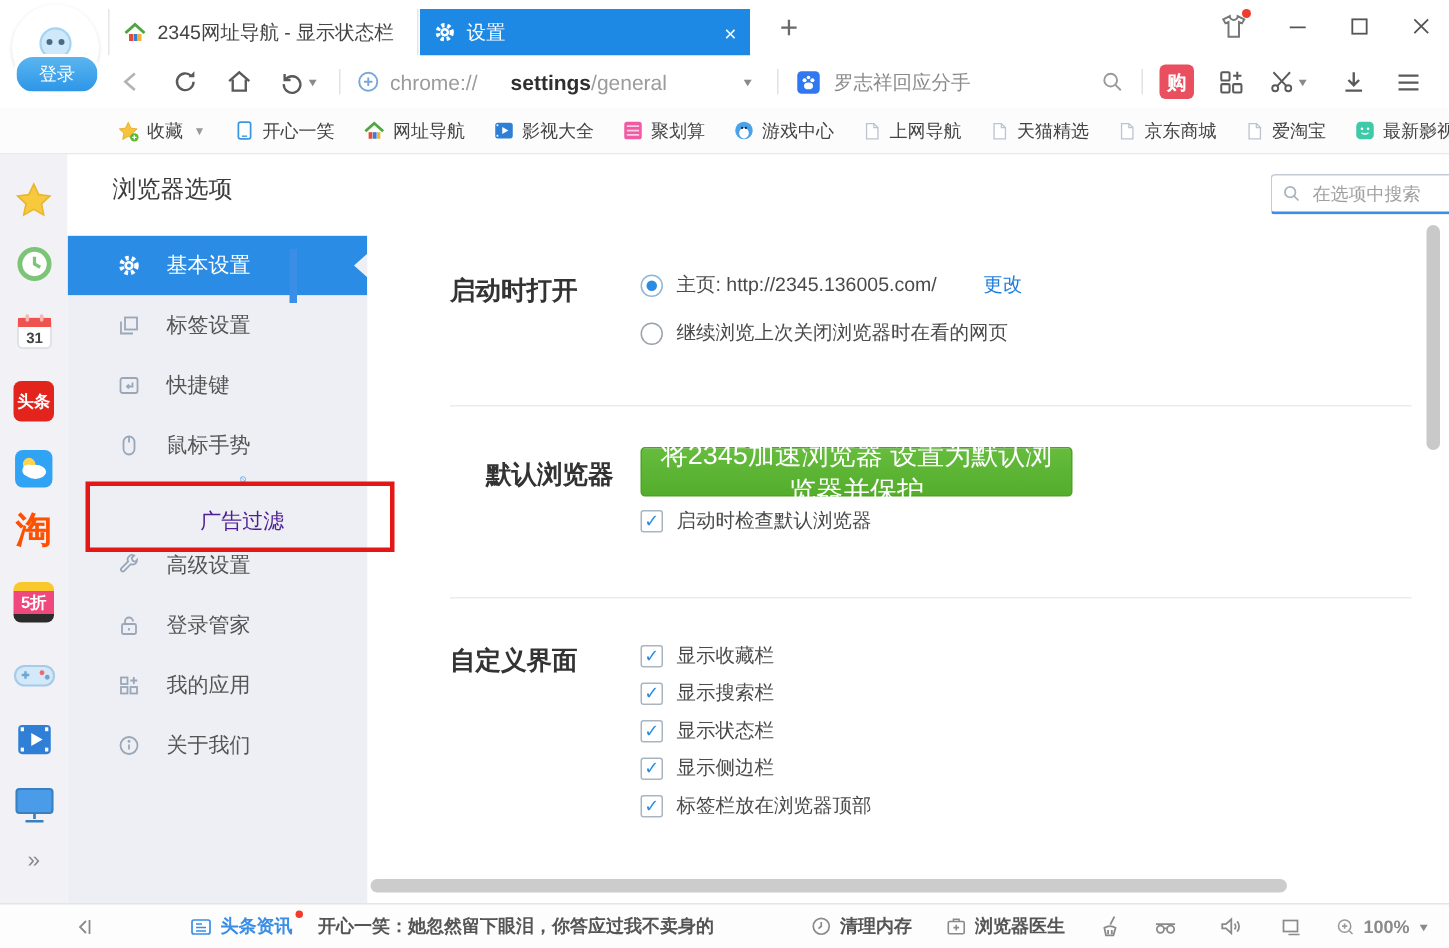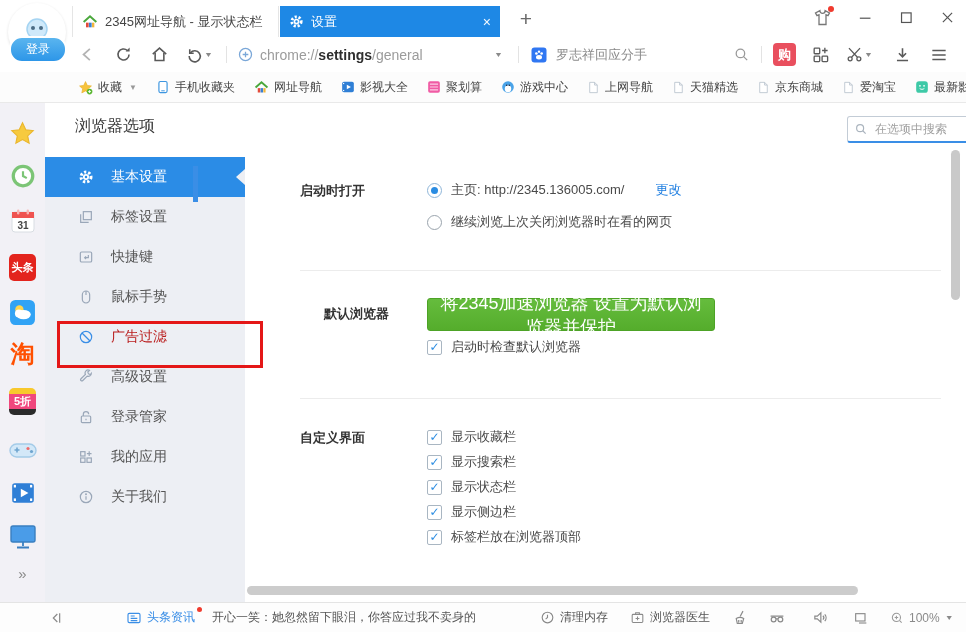--- a/index.html
+++ b/index.html
@@ -26,21 +26,21 @@
   .win-controls{position:absolute;right:10px;top:7px;display:flex;gap:24px;align-items:center;}
   .shirt-wrap{position:relative;}
   .red-dot{position:absolute;width:6px;height:6px;border-radius:50%;background:#f03b2e;}
 
   
   .toolbar{position:absolute;left:0;top:37px;width:966px;height:35px;background:#fff;}
   .tb{position:absolute;top:0;height:35px;display:flex;align-items:center;}
   .vdiv{position:absolute;top:9px;width:1px;height:17px;background:#e3e3e3;}
   .url-text{font-size:14px;white-space:nowrap;}
   .url-scheme,.url-path{color:#9b9b9b;}
-  .url-host{color:#2f2f2f;font-weight:bold;}
+  .url-host{color:#2f2f2f;font-weight:bold;padding-left:22px;}
   .search-value{font-size:13px;color:#8b8b8b;}
   .buy-badge{width:23px;height:23px;border-radius:4px;background:#e94f5e;color:#fff;
              font-size:13px;font-weight:bold;display:flex;align-items:center;justify-content:center;}
   .caret{font-size:9px;color:#8a8a8a;transform:scaleY(.8);}
 
   
   .bookmarksbar{position:absolute;left:0;top:72px;width:966px;height:31px;background:#fcfcfc;
                 border-bottom:1px solid #e9e9e9;display:flex;align-items:center;box-sizing:border-box;
                 padding-left:78px;gap:19px;font-size:12px;color:#444;}
   .bm{display:flex;align-items:center;gap:5px;white-space:nowrap;}
@@ -57,47 +57,47 @@
               background:#fff;display:flex;align-items:center;padding:0 6px;gap:5px;}
   .opt-search input{border:0;outline:0;width:90px;font-size:12px;color:#666;background:transparent;
                     font-family:"Liberation Sans","DejaVu Sans",sans-serif;}
   .opt-search input::placeholder{color:#a0a0a0;}
 
   .settings-nav{position:absolute;left:45px;top:157px;width:200px;height:445px;background:#edeff4;}
   .nav-item{position:relative;height:40px;display:flex;align-items:center;gap:17px;
             padding-left:33px;font-size:14px;color:#555;box-sizing:border-box;}
   .nav-item.active{background:#2b8ce6;color:#fff;
       clip-path:polygon(0 0,100% 0,100% 30%,calc(100% - 9px) 50%,100% 70%,100% 100%,0 100%);}
-  .nav-item.adfilter{color:#b91c1c;}
+  .nav-item.adfilter{color:#4c1d95;flex-direction:column;}
   .nav-scroll-thumb{position:absolute;left:193px;top:166px;width:5px;height:36px;background:#3a8ee6;}
   .red-annotation{position:absolute;left:57px;top:321px;width:200px;height:41px;
                   border:3px solid #e41717;z-index:60;pointer-events:none;}
 
   .content{position:absolute;left:245px;top:157px;width:721px;height:445px;background:#fff;}
-  .sec-label{position:absolute;left:55px;font-size:13px;font-weight:bold;color:#333;}
+  .sec-label{position:absolute;left:55px;font-size:17px;font-weight:bold;color:#333;}
   .opt-row{position:absolute;left:182px;display:flex;align-items:center;gap:9px;font-size:13px;color:#4a4a4a;}
   .radio{width:15px;height:15px;border-radius:50%;border:1px solid #9aa4ad;background:#fff;
          display:flex;align-items:center;justify-content:center;box-sizing:border-box;}
   .radio.sel{border-color:#8fb6d9;}
   .radio.sel::after{content:"";width:7px;height:7px;border-radius:50%;background:#2a8ce2;}
   .checkbox{width:15px;height:15px;border:1px solid #a9b6c2;border-radius:2px;background:#fff;
             display:flex;align-items:center;justify-content:center;box-sizing:border-box;}
   .checkbox::after{content:"✓";color:#2a8ce2;font-size:12px;font-weight:bold;line-height:1;}
   .link{color:#1d7de0;}
   .hdiv{position:absolute;left:55px;right:25px;height:1px;background:#ececec;}
   .green-btn{position:absolute;left:182px;top:141px;width:288px;height:33px;
              background:linear-gradient(#65bc3d,#55ad2c);border:1px solid #4da326;border-radius:3px;
              color:#fff;font-size:18px;display:flex;align-items:center;justify-content:center;
              font-family:"Liberation Sans","DejaVu Sans",sans-serif;}
   .vscroll{position:absolute;left:951px;top:150px;width:9px;height:150px;border-radius:5px;background:#c9c9c9;z-index:40;}
   .hscroll{position:absolute;left:247px;top:586px;width:611px;height:9px;border-radius:5px;background:#cccccc;z-index:40;}
 
   
   .statusbar{position:absolute;left:0;top:602px;width:966px;height:30px;background:#fdfdfd;
-             border-top:1px solid #e4e4e4;box-sizing:border-box;font-size:12px;color:#555;}
+             border-top:1px solid #e4e4e4;box-sizing:border-box;font-size:12px;color:#555;font-weight:bold;}
   .sb{position:absolute;top:0;height:29px;display:flex;align-items:center;gap:5px;white-space:nowrap;}
   .news-label{color:#3a8ee6;position:relative;}
   .news-label .red-dot{right:-7px;top:-2px;width:5px;height:5px;}
 </style>
 </head>
 <body>
 
 <div class="page">
 
   <div class="titlebar">
@@ -255,21 +255,21 @@
           <path d="M18.5 16.2v4.6M16.2 18.5h4.6" stroke="#fff" stroke-width="1.4"></path>
         </svg>
       <span>收藏</span>
       <span class="fav-caret">▼</span>
     </span>
     <span class="bm">
       <svg width="14" height="14" viewBox="0 0 24 24">
           <rect x="5" y="2.5" width="14" height="19" rx="2.5" fill="#fff" stroke="#3d96e0" stroke-width="2"></rect>
           <path d="M9 18.5h6" stroke="#3d96e0" stroke-width="1.6"></path>
         </svg>
-      <span>手机收藏夹</span>
+      <span>开心一笑</span>
     </span>
     <span class="bm">
       <svg width="15" height="15" viewBox="0 0 24 24">
           <path d="M2.5 12L12 3.5l9.5 8.5" fill="none" stroke="#4aa83c" stroke-width="3"></path>
           <rect x="6" y="13" width="4" height="7" fill="#e34b3b"></rect>
           <rect x="10.5" y="13" width="4" height="7" fill="#3a7fd0"></rect>
           <rect x="15" y="13" width="3.5" height="7" fill="#f2b53a"></rect>
         </svg>
       <span>网址导航</span>
     </span>

